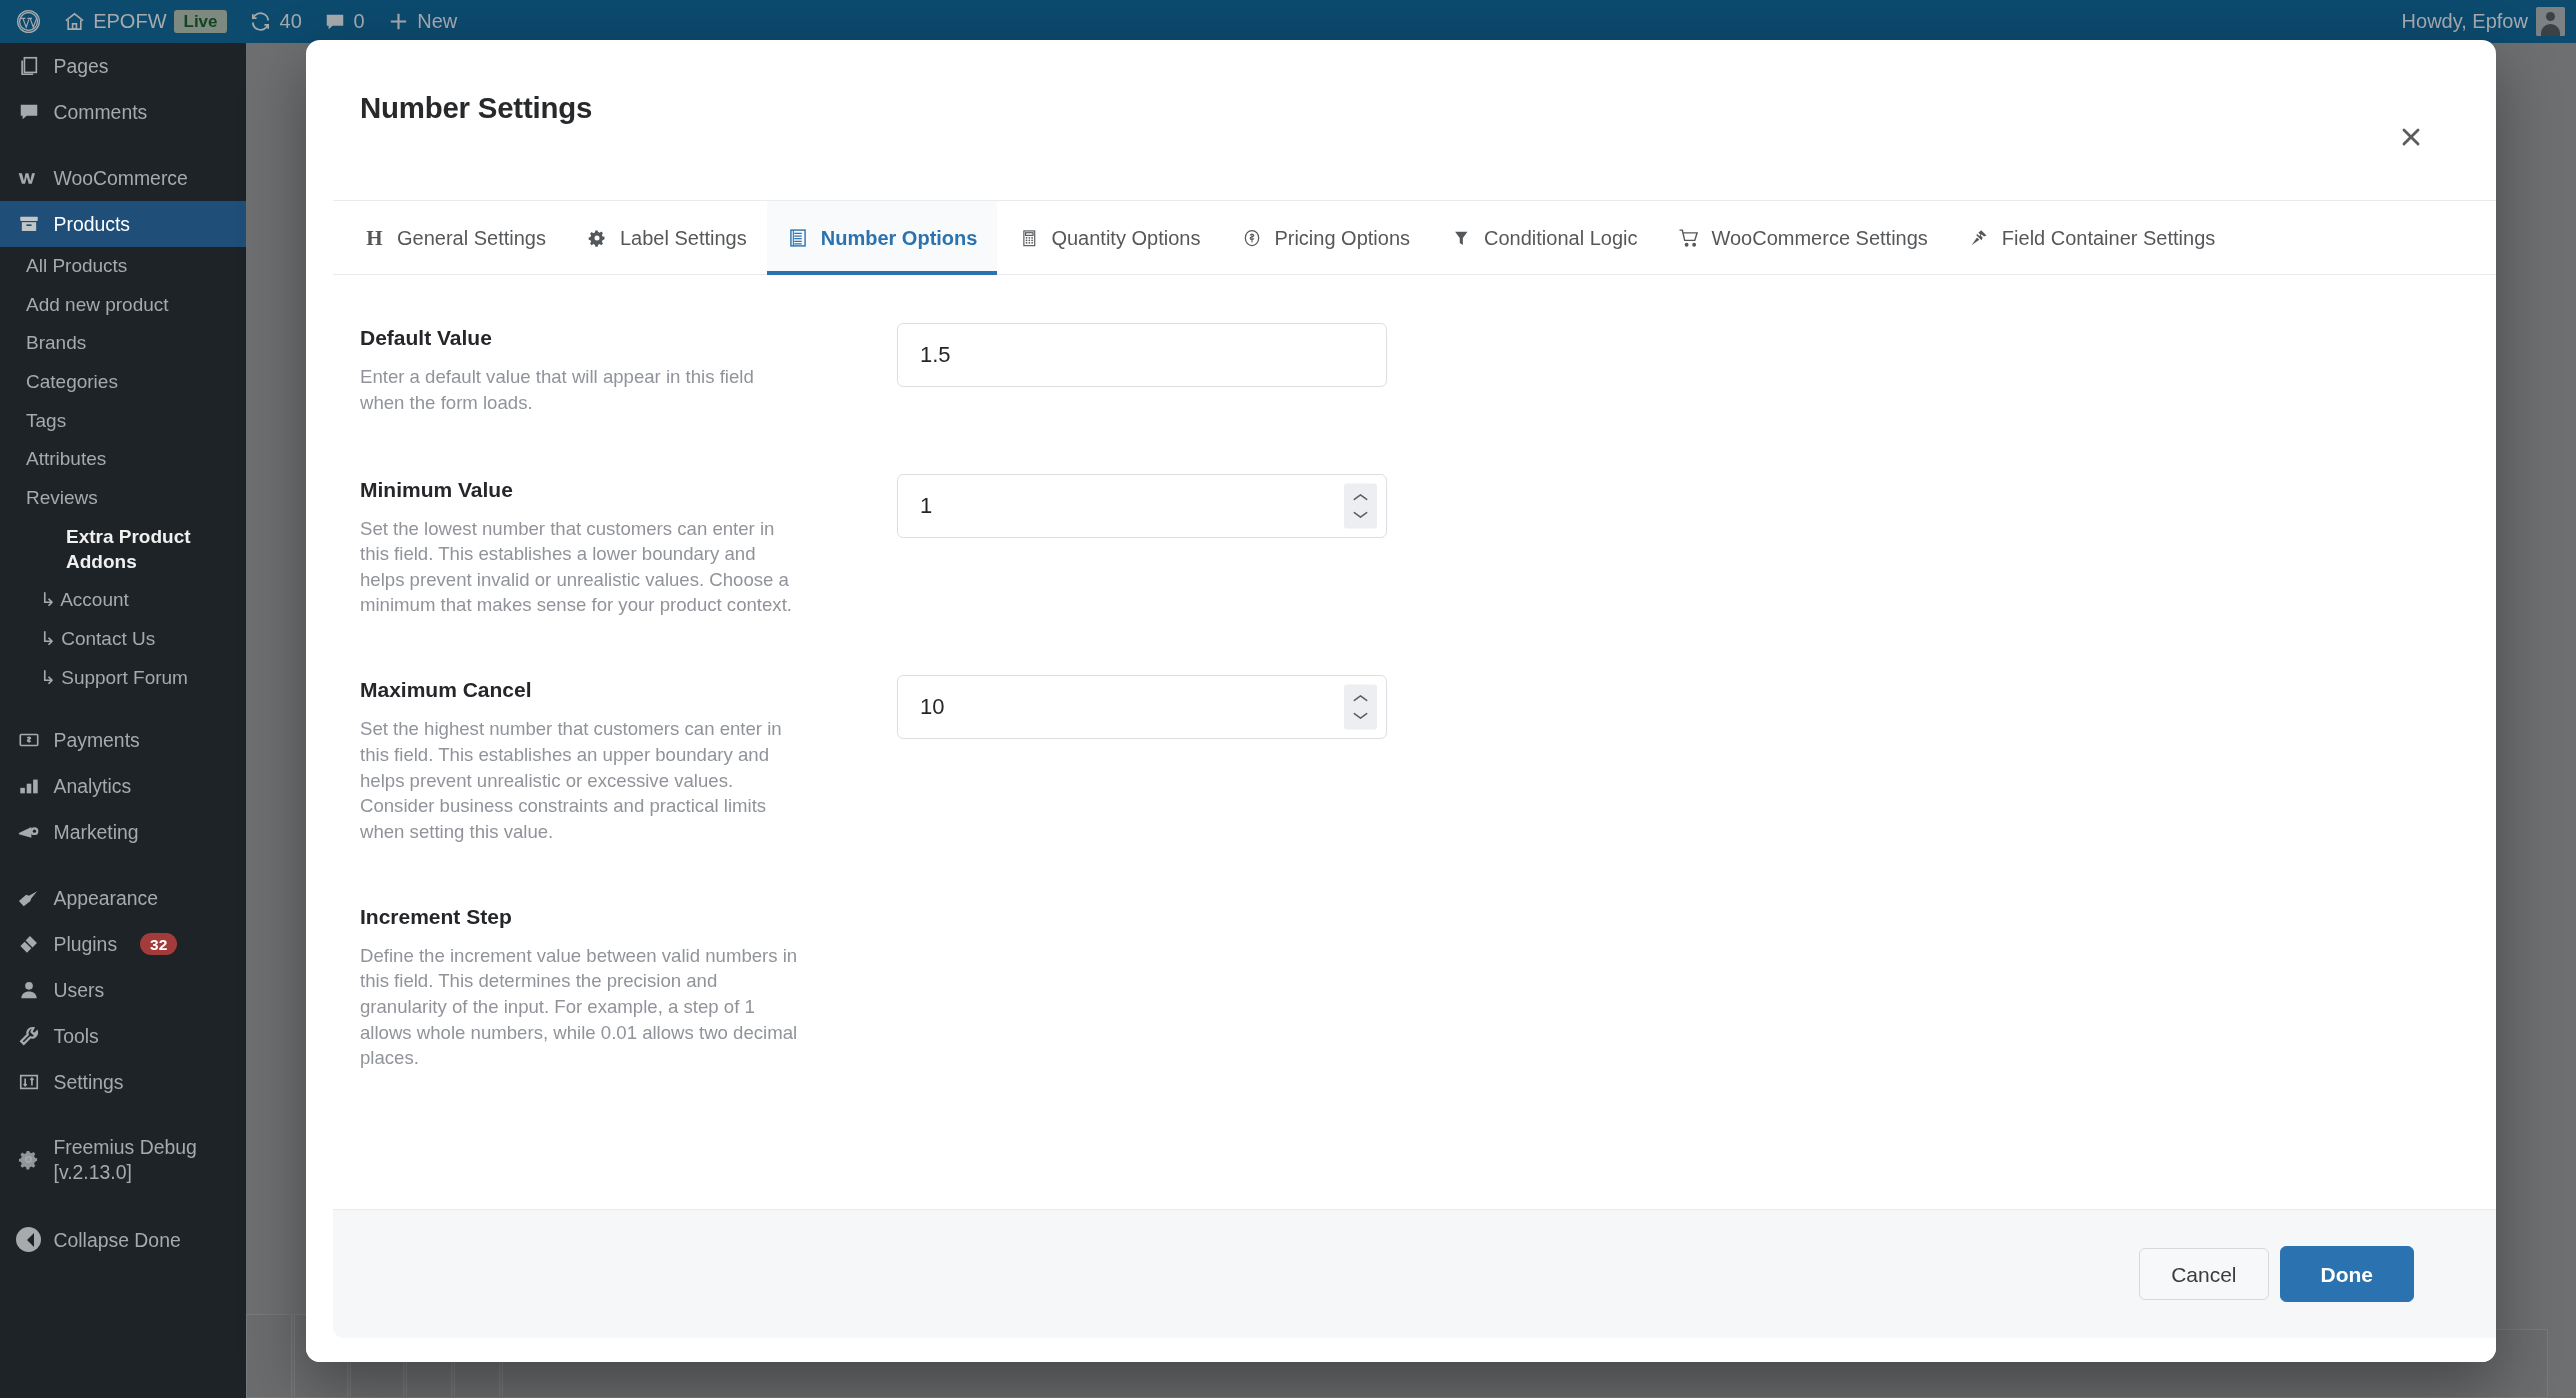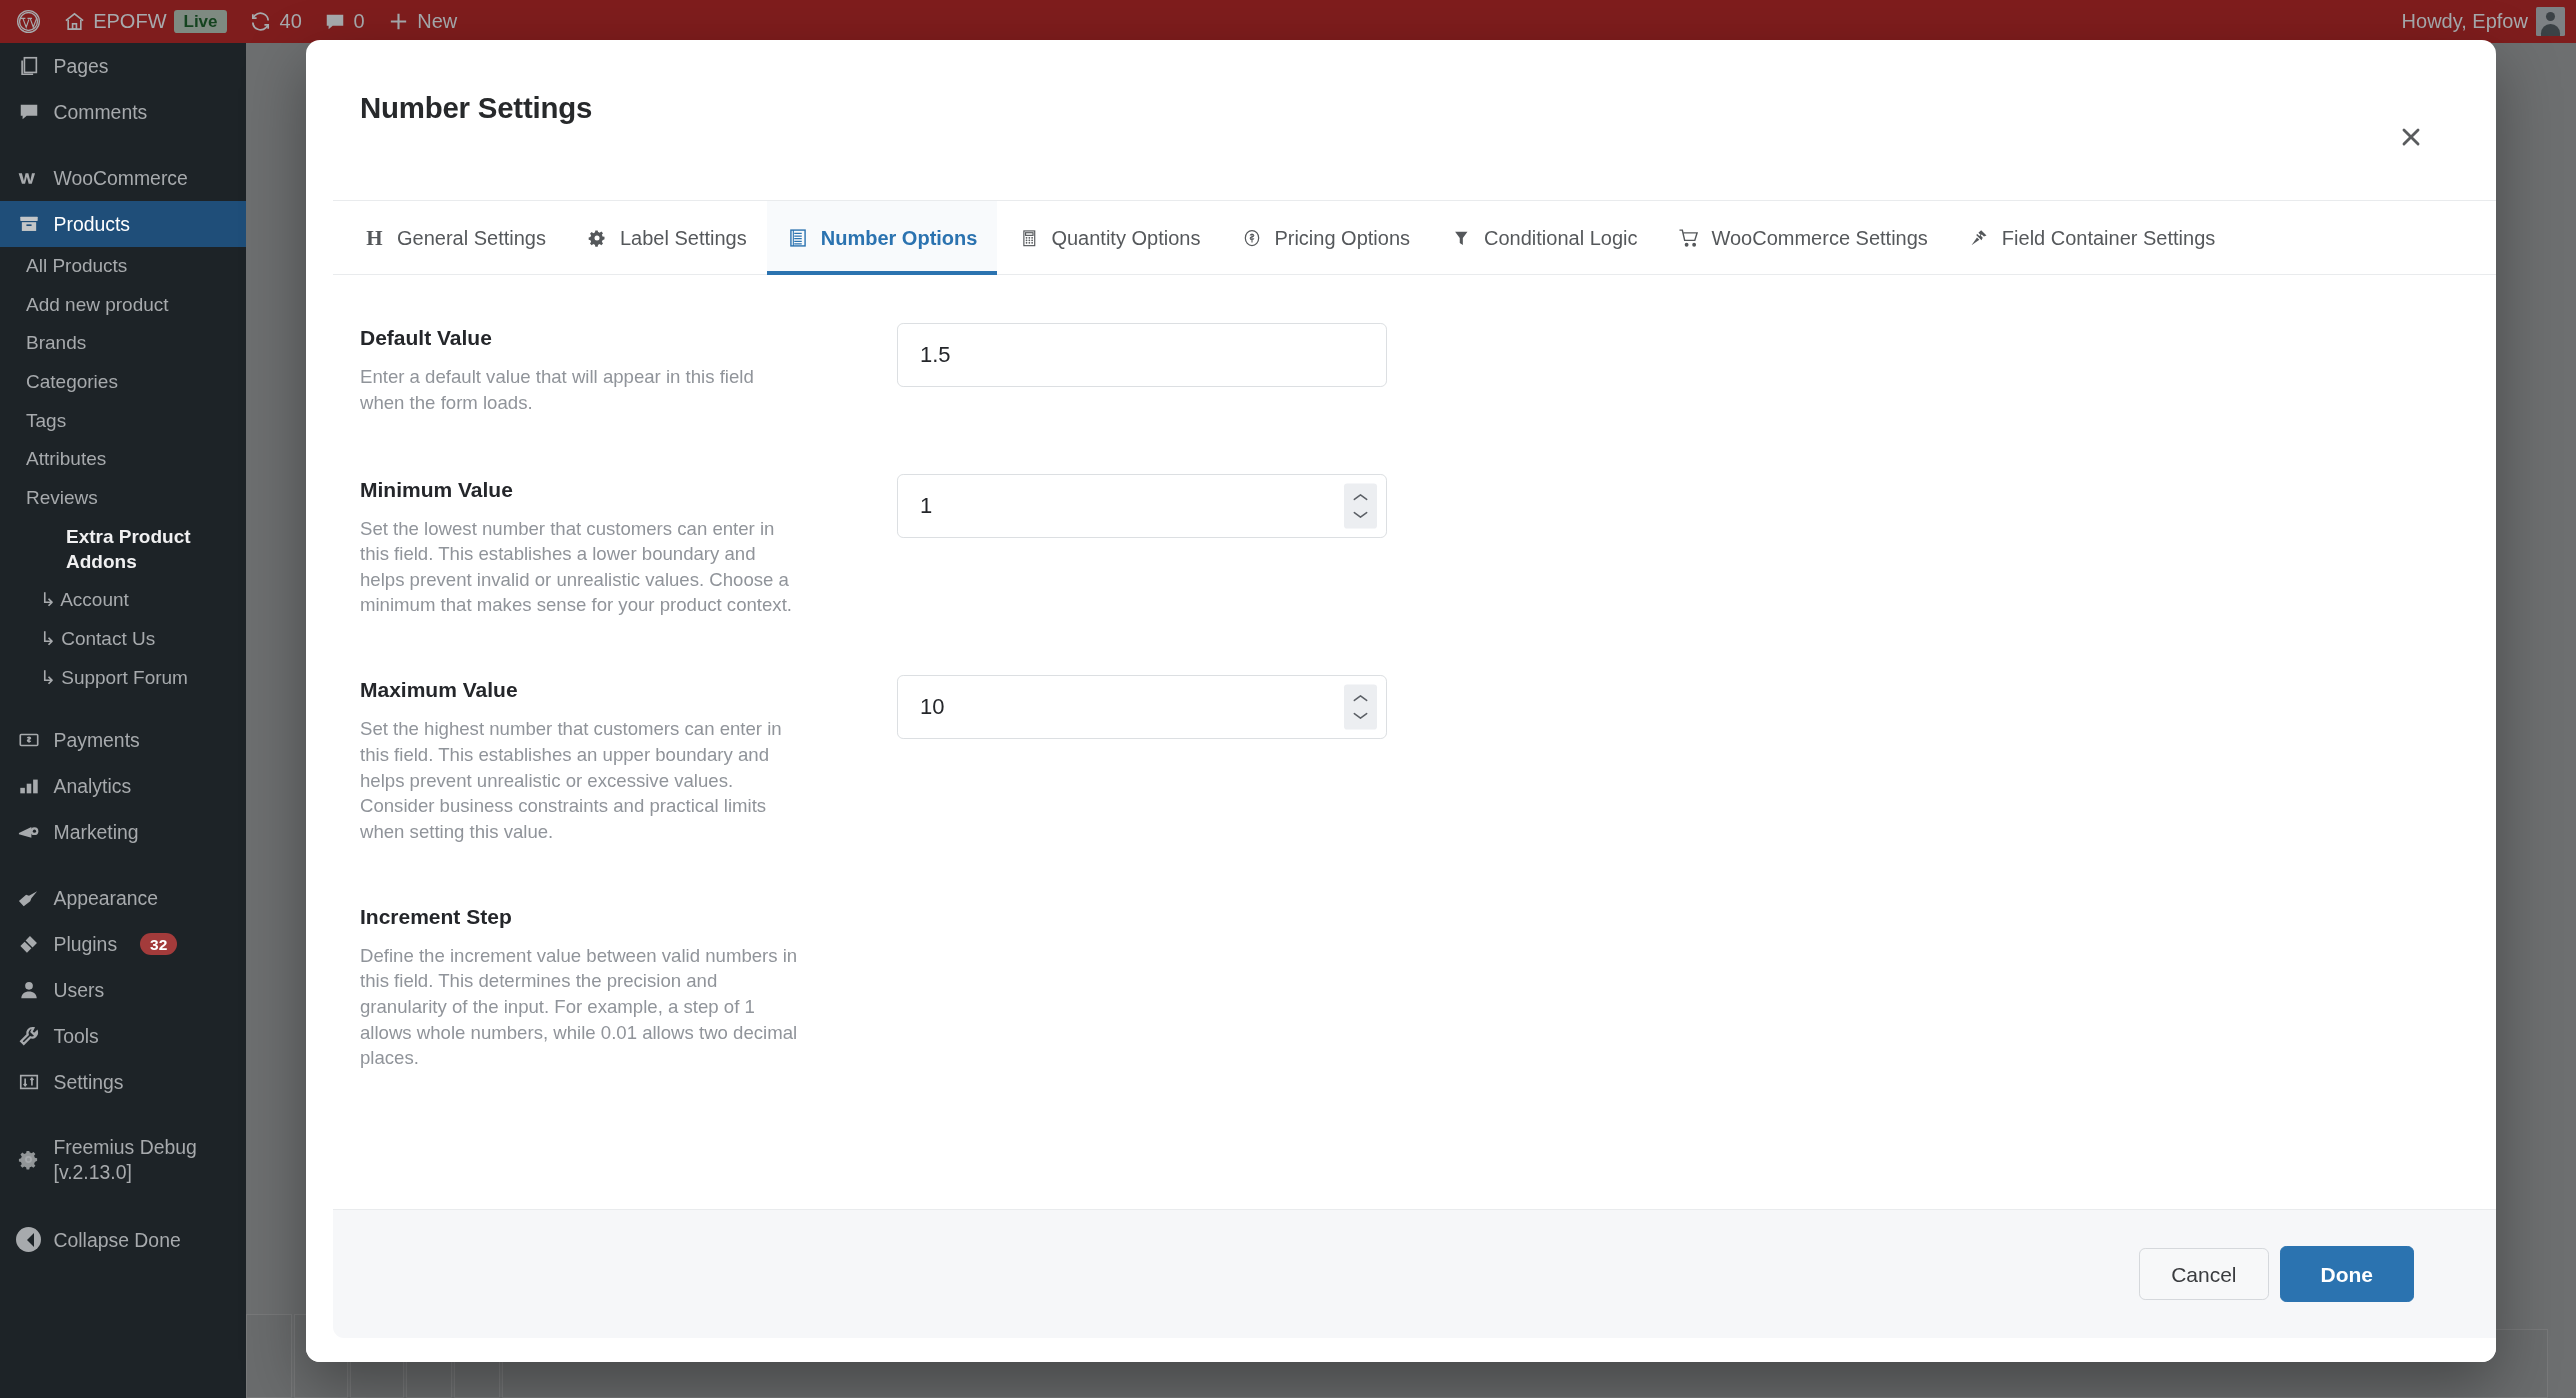--- a/index.html
+++ b/index.html
@@ -19,21 +19,21 @@
     height: 1398px;
     background: #6d6f70;
   }
 
   
   .adminbar {
     position: absolute;
     top: 0; left: 0;
     width: 2576px;
     height: 43px;
-    background: #7f1d1d;
+    background: #0c4a6e;
     display: flex;
     align-items: center;
     z-index: 40;
   }
   .ab-item {
     display: flex;
     align-items: center;
     gap: 7.7px;
     height: 43px;
     padding: 0 11px;
@@ -733,21 +733,21 @@
               <svg width="17" height="10" viewBox="0 0 22 13" fill="none" stroke="#5c6066" stroke-width="2" stroke-linecap="round" stroke-linejoin="round">
                 <path d="M3 4l8 6 8-6"></path>
               </svg>
             </span>
           </div>
         </div>
       </div>
 
       <div class="field-row" style="margin-bottom:57px;">
         <div class="field-left">
-          <div class="field-label">Maximum Value</div>
+          <div class="field-label">Maximum Cancel</div>
           <div class="field-desc">Set the highest number that customers can enter in this field. This establishes an upper boundary and helps prevent unrealistic or excessive values. Consider business constraints and practical limits when setting this value.</div>
         </div>
         <div class="field-right">
           <div class="input-wrap">
             <span class="val">10</span>
             <span class="spinner">
               <svg width="17" height="10" viewBox="0 0 22 13" fill="none" stroke="#5c6066" stroke-width="2" stroke-linecap="round" stroke-linejoin="round">
                 <path d="M3 9 11 3l8 6"></path>
               </svg>
               <svg width="17" height="10" viewBox="0 0 22 13" fill="none" stroke="#5c6066" stroke-width="2" stroke-linecap="round" stroke-linejoin="round">

